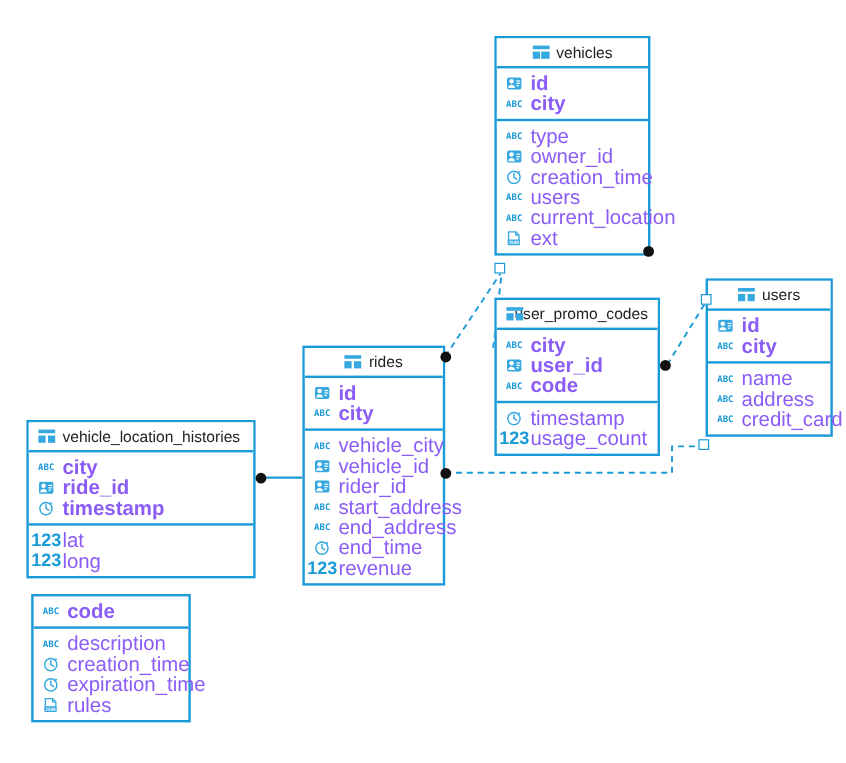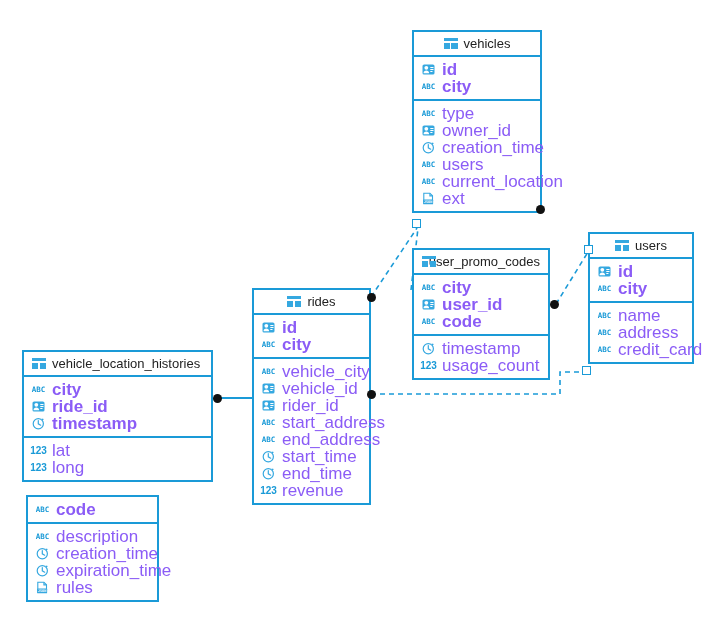--- a/index.html
+++ b/index.html
@@ -70,21 +70,21 @@
   .ico-abc{
     font-family:"DejaVu Sans Mono", monospace;
     font-size:7.5px;
     font-weight:bold;
     color:#1a9ad7;
     letter-spacing:0px;
     line-height:1;
   }
   .ico-123{
     font-family:"Liberation Sans", sans-serif;
-    font-size:10px;
+    font-size:15px;
     font-weight:bold;
     color:#1a9ad7;
     line-height:1;
   }
 
   
   .grid-ico{width:14px;height:11px;position:relative;}
   .grid-ico i{position:absolute;background:#35a8e0;display:block;}
 
   
@@ -372,30 +372,20 @@
         <span class="fld">end_address</span>
       </div>
       <div class="row">
         <span class="ico">
           <svg width="13" height="13" viewBox="0 0 13 13">
               <circle cx="6.3" cy="6.8" r="5.1" fill="#fff" stroke="#35a8e0" stroke-width="1.2"></circle>
               <path d="M6.3 3.6v3.2l2.4 1.4" fill="none" stroke="#35a8e0" stroke-width="1.2" stroke-linecap="round"></path>
               <path d="M9.6 1.5l2.2.6-1.4 1.8z" fill="#35a8e0"></path>
             </svg>
         </span>
-        <span class="fld">start_time</span>
-      </div>
-      <div class="row">
-        <span class="ico">
-          <svg width="13" height="13" viewBox="0 0 13 13">
-              <circle cx="6.3" cy="6.8" r="5.1" fill="#fff" stroke="#35a8e0" stroke-width="1.2"></circle>
-              <path d="M6.3 3.6v3.2l2.4 1.4" fill="none" stroke="#35a8e0" stroke-width="1.2" stroke-linecap="round"></path>
-              <path d="M9.6 1.5l2.2.6-1.4 1.8z" fill="#35a8e0"></path>
-            </svg>
-        </span>
         <span class="fld">end_time</span>
       </div>
       <div class="row">
         <span class="ico ico-123">123</span>
         <span class="fld">revenue</span>
       </div>
     </div>
   </div>
 
   <div class="table-node" style="left:22px;top:334px;width:191px;margin-top:16px;">

